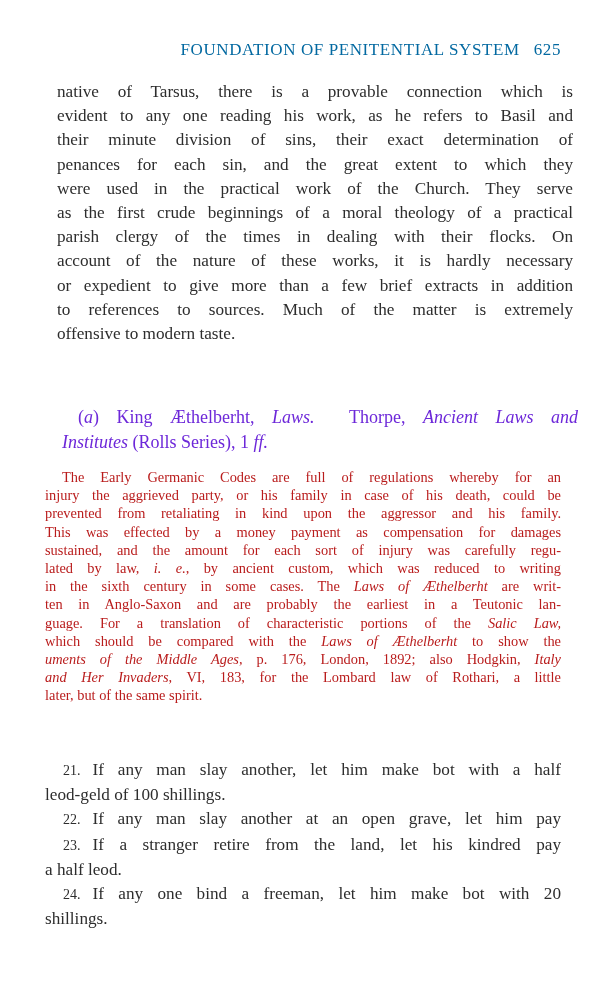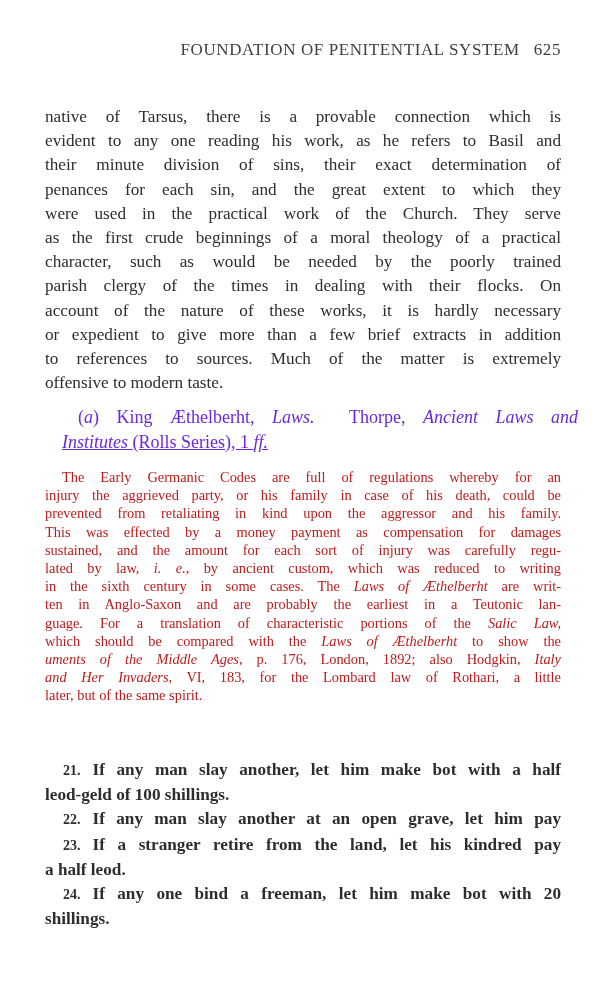--- a/index.html
+++ b/index.html
@@ -3,49 +3,49 @@
   <meta charset="utf-8">
   <style>
     html, body { margin: 0; padding: 0; background: #ffffff; }
     body {
       width: 607px; height: 992px; overflow: hidden; position: relative;
       font-family: "Liberation Serif", "DejaVu Serif", serif; color: #2a2a2a;
     }
     .page { position: absolute; left: 45px; top: 0; width: 516px; }
     .header {
       position: absolute; top: 40px; left: 0; width: 516px;
-      font-size: 17px; letter-spacing: 0.6px; text-align: right; color: #404040;
+      font-size: 17px; letter-spacing: 0.6px; text-align: right; color: #0369a1;
     }
     .header .title { margin-right: 14px; }
     .header .num { font-size: 17px; }
     .body-text {
-      position: absolute; top: 80px; left: 0; width: 516px;
+      position: absolute; top: 80px; left: 12px; width: 516px;
       font-size: 17.2px; line-height: 24.2px; text-align: justify;
-      text-align-last: left; color: #2d2d2d; margin-top: 25px;
+      text-align-last: left; color: #2d2d2d;
     }
     .body-text .line { display: block; text-align: justify; text-align-last: justify; white-space: nowrap; }
     .body-text .line.last { text-align-last: left; }
     .section-head {
       position: absolute; top: 405px; left: 17px; width: 516px;
       font-size: 18px; line-height: 25px; color: #6d28d9;
     }
     .section-head .line1 { display: block; padding-left: 16px; text-align: justify; text-align-last: justify; }
-    .section-head .line2 { display: block; text-decoration: underline; }
+    .section-head .line2 { display: block; }
     .note {
       position: absolute; top: 468px; left: 0; width: 516px;
       font-size: 14.4px; line-height: 18.2px; color: #b91c1c;
     }
     .note .line { display: block; text-align: justify; text-align-last: justify; white-space: nowrap; }
     .note .line.first { padding-left: 17px; }
     .note .line.last { text-align-last: left; }
     .laws {
       position: absolute; top: 758px; left: 0; width: 516px;
       font-size: 17.2px; line-height: 24.2px; color: #2d2d2d;
     }
-    .laws .line { display: block; text-align: justify; text-align-last: justify; white-space: nowrap; font-weight: bold; }
+    .laws .line { display: block; text-align: justify; text-align-last: justify; white-space: nowrap; }
     .laws .line.lead { padding-left: 18px; }
     .laws .line.last { text-align-last: left; }
     .laws .num { font-size: 14px; margin-right: 12px; }
     i { font-style: italic; }
   </style>
 </head>
 <body>
 
 <div class="page">
 
@@ -53,21 +53,20 @@
     <span class="title">FOUNDATION OF PENITENTIAL SYSTEM</span><span class="num">625</span>
   </div>
 
   <div class="body-text">
     <span class="line">native of Tarsus, there is a provable connection which is</span>
     <span class="line">evident to any one reading his work, as he refers to Basil and</span>
     <span class="line">their minute division of sins, their exact determination of</span>
     <span class="line">penances for each sin, and the great extent to which they</span>
     <span class="line">were used in the practical work of the Church.  They serve</span>
     <span class="line">as the first crude beginnings of a moral theology of a practical</span>
-    <span class="line">character, such as would be needed by the poorly trained</span>
     <span class="line">parish clergy of the times in dealing with their flocks.  On</span>
     <span class="line">account of the nature of these works, it is hardly necessary</span>
     <span class="line">or expedient to give more than a few brief extracts in addition</span>
     <span class="line">to references to sources.  Much of the matter is extremely</span>
     <span class="line last">offensive to modern taste.</span>
   </div>
 
   <div class="section-head">
     <span class="line1">
       (<i>a</i>)

